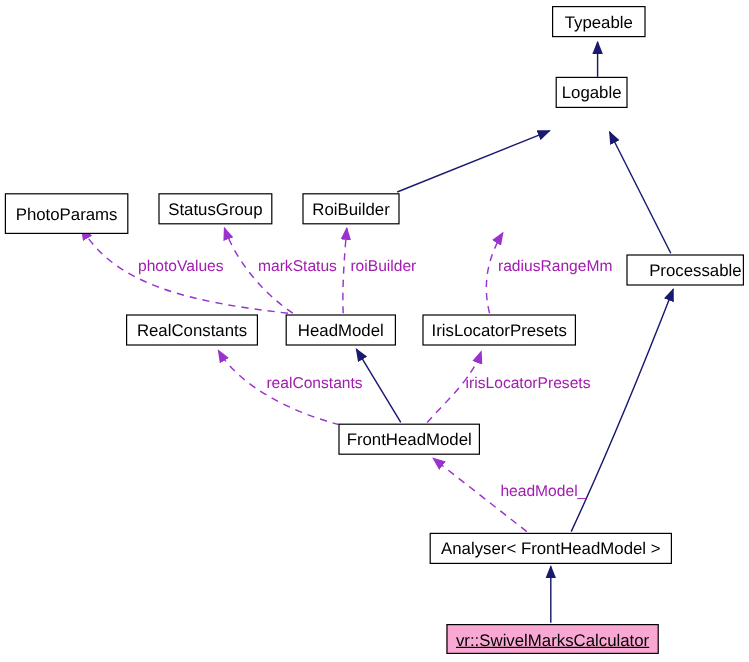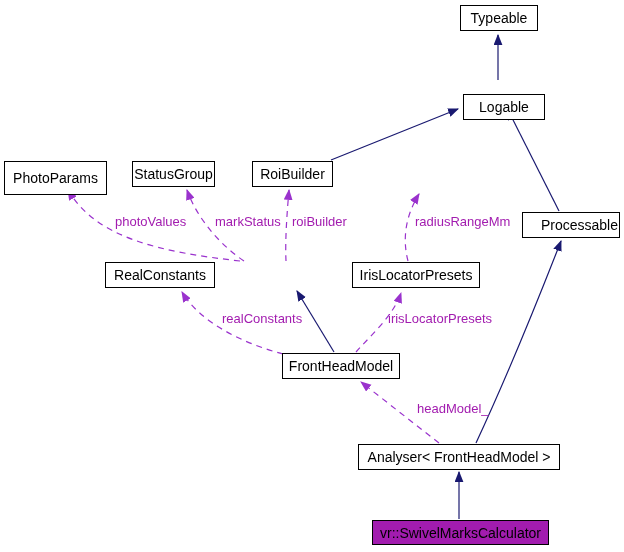--- a/index.html
+++ b/index.html
@@ -24,23 +24,24 @@
     color: #000000;
     display: flex;
     align-items: center;
     justify-content: center;
     font-size: 14px;
     line-height: 1;
     white-space: nowrap;
     cursor: pointer;
   }
   .node.highlight {
-    background: #a21caf;
+    background: #f9a8d4;
     border: 1px solid #000000;
     cursor: default;
+    text-decoration: underline;
   }
   .edge-label {
     position: absolute;
     color: #a21caf;
     font-size: 13px;
     line-height: 1;
     white-space: nowrap;
   }
 </style>
 </head>
@@ -68,26 +69,27 @@
     <path d="M240,261 C160,252 96,238 68,190" fill="none" stroke="#9a32cd" stroke-width="1.2" stroke-dasharray="6,5" marker-end="url(#arrow-usage)"></path>
     <path d="M244,261 C223,247 198,221 187,190" fill="none" stroke="#9a32cd" stroke-width="1.2" stroke-dasharray="6,5" marker-end="url(#arrow-usage)"></path>
     <path d="M286,261 C285,240 287,213 289,190" fill="none" stroke="#9a32cd" stroke-width="1.2" stroke-dasharray="6,5" marker-end="url(#arrow-usage)"></path>
     <path d="M283,354 C241,343 199,321 182,292" fill="none" stroke="#9a32cd" stroke-width="1.2" stroke-dasharray="6,5" marker-end="url(#arrow-usage)"></path>
     <path d="M356,352 C372,334 393,316 401,293" fill="none" stroke="#9a32cd" stroke-width="1.2" stroke-dasharray="6,5" marker-end="url(#arrow-usage)"></path>
     <path d="M408,261 C402,238 406,215 419,194" fill="none" stroke="#9a32cd" stroke-width="1.2" stroke-dasharray="6,5" marker-end="url(#arrow-usage)"></path>
     <path d="M439,443 L361,382" fill="none" stroke="#9a32cd" stroke-width="1.2" stroke-dasharray="6,5" marker-end="url(#arrow-usage)"></path>
   </svg>
 
   <div class="node" style="left:460px; top:5px;   width:78px;  height:26px;">Typeable</div>
-  <div class="node" style="left:463px; top:94px;  width:82px;  height:26px;">Logable</div>
+  <div class="node" style="left:463px; top:64px;  width:60px;  height:26px;">Logable</div>
   <div class="node" style="left:4px;   top:161px; width:103px; height:34px;">PhotoParams</div>
-  <div class="node" style="left:132px; top:161px; width:83px;  height:26px;">StatusGroup</div>
+  <div class="node" style="left:132px; top:161px; width:95px;  height:26px;">StatusGroup</div>
   <div class="node" style="left:252px; top:161px; width:81px;  height:26px;">RoiBuilder</div>
   <div class="node" style="left:522px; top:212px; width:98px;  height:26px;padding-left:17px;">Processable</div>
   <div class="node" style="left:105px; top:262px; width:110px; height:26px;">RealConstants</div>
+  <div class="node" style="left:238px; top:262px; width:92px;  height:26px;">HeadModel</div>
   <div class="node" style="left:352px; top:262px; width:128px; height:26px;">IrisLocatorPresets</div>
   <div class="node" style="left:282px; top:353px; width:118px; height:26px;">FrontHeadModel</div>
   <div class="node" style="left:358px; top:444px; width:202px; height:26px;">Analyser&lt; FrontHeadModel &gt;</div>
   <div class="node highlight" style="left:372px; top:520px; width:177px; height:25px;">vr::SwivelMarksCalculator</div>
 
   <div class="edge-label" style="left:115px; top:215px;">photoValues</div>
   <div class="edge-label" style="left:215px; top:215px;">markStatus</div>
   <div class="edge-label" style="left:292px; top:215px;">roiBuilder</div>
   <div class="edge-label" style="left:415px; top:215px;">radiusRangeMm</div>
   <div class="edge-label" style="left:222px; top:312px;">realConstants</div>

